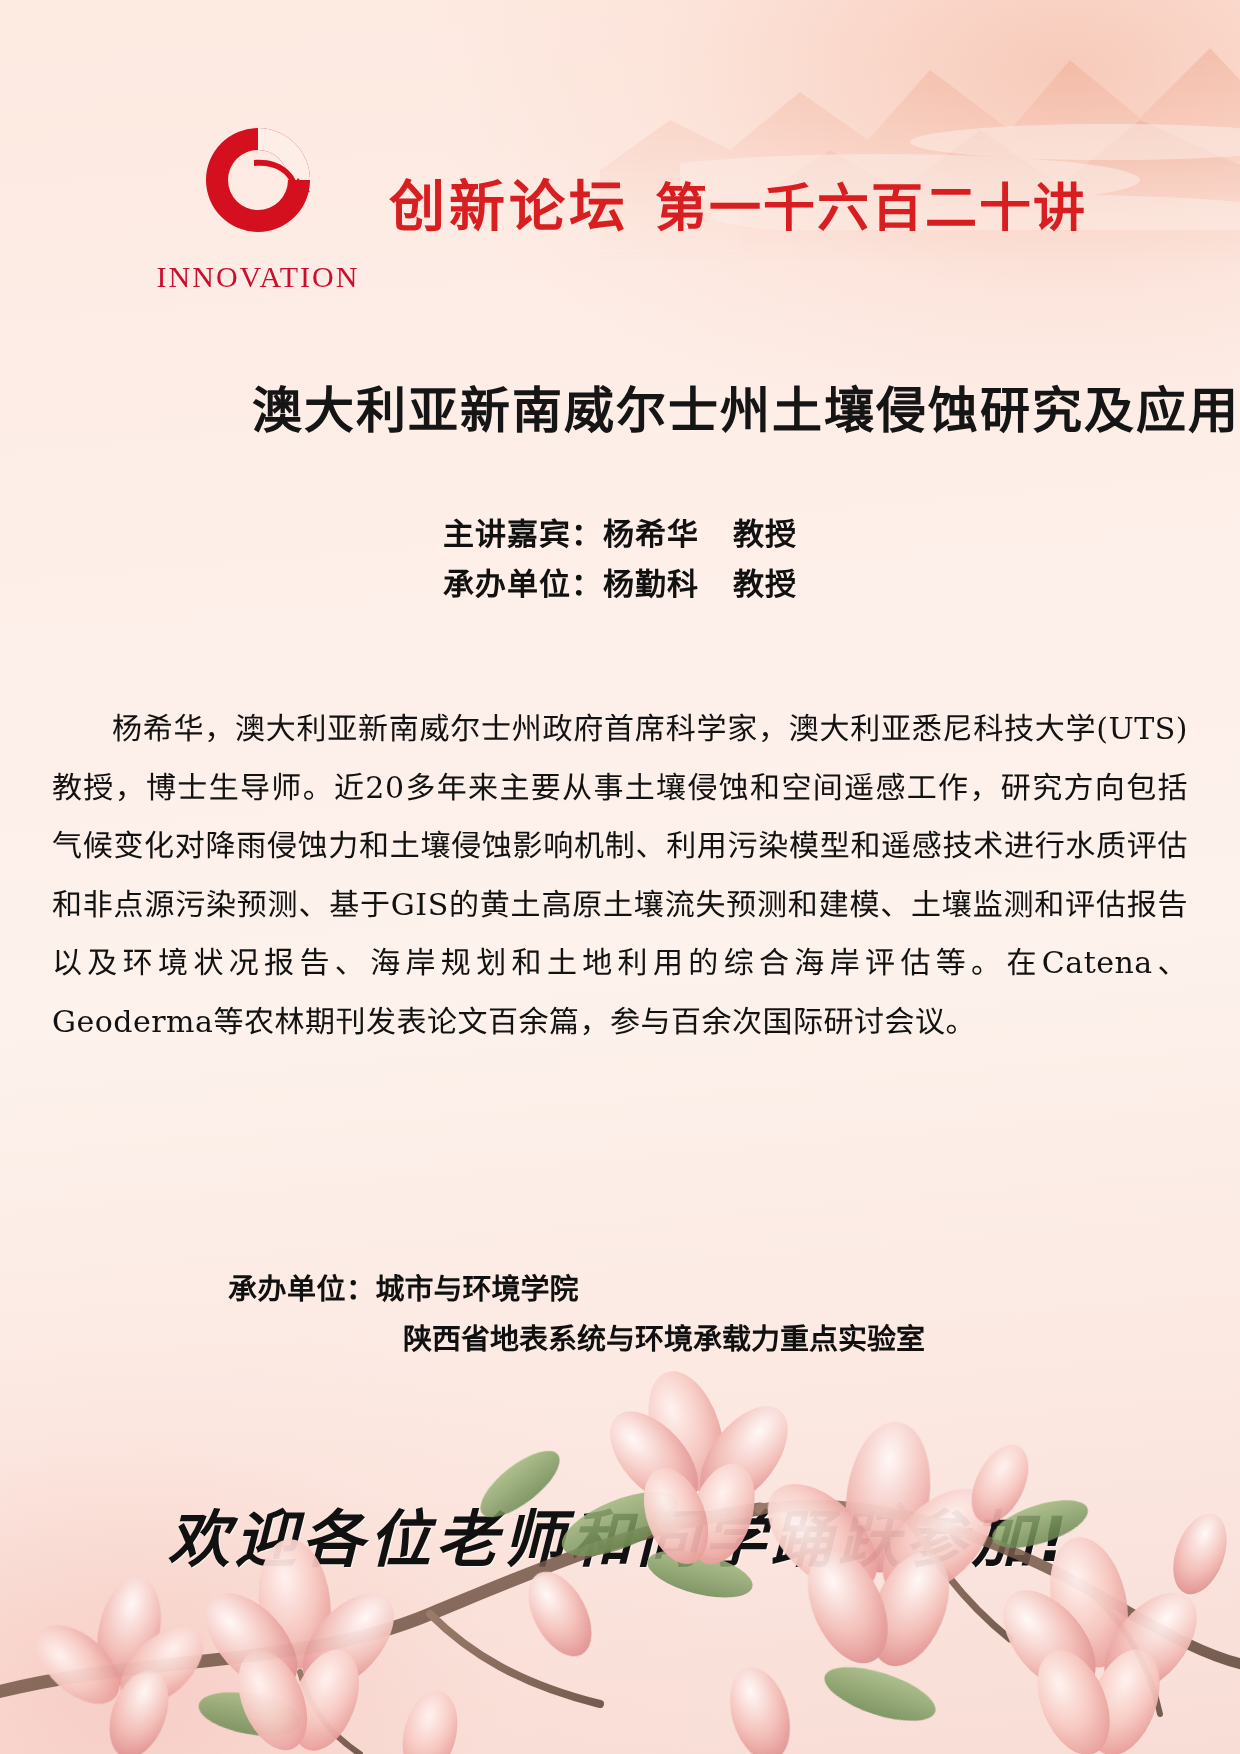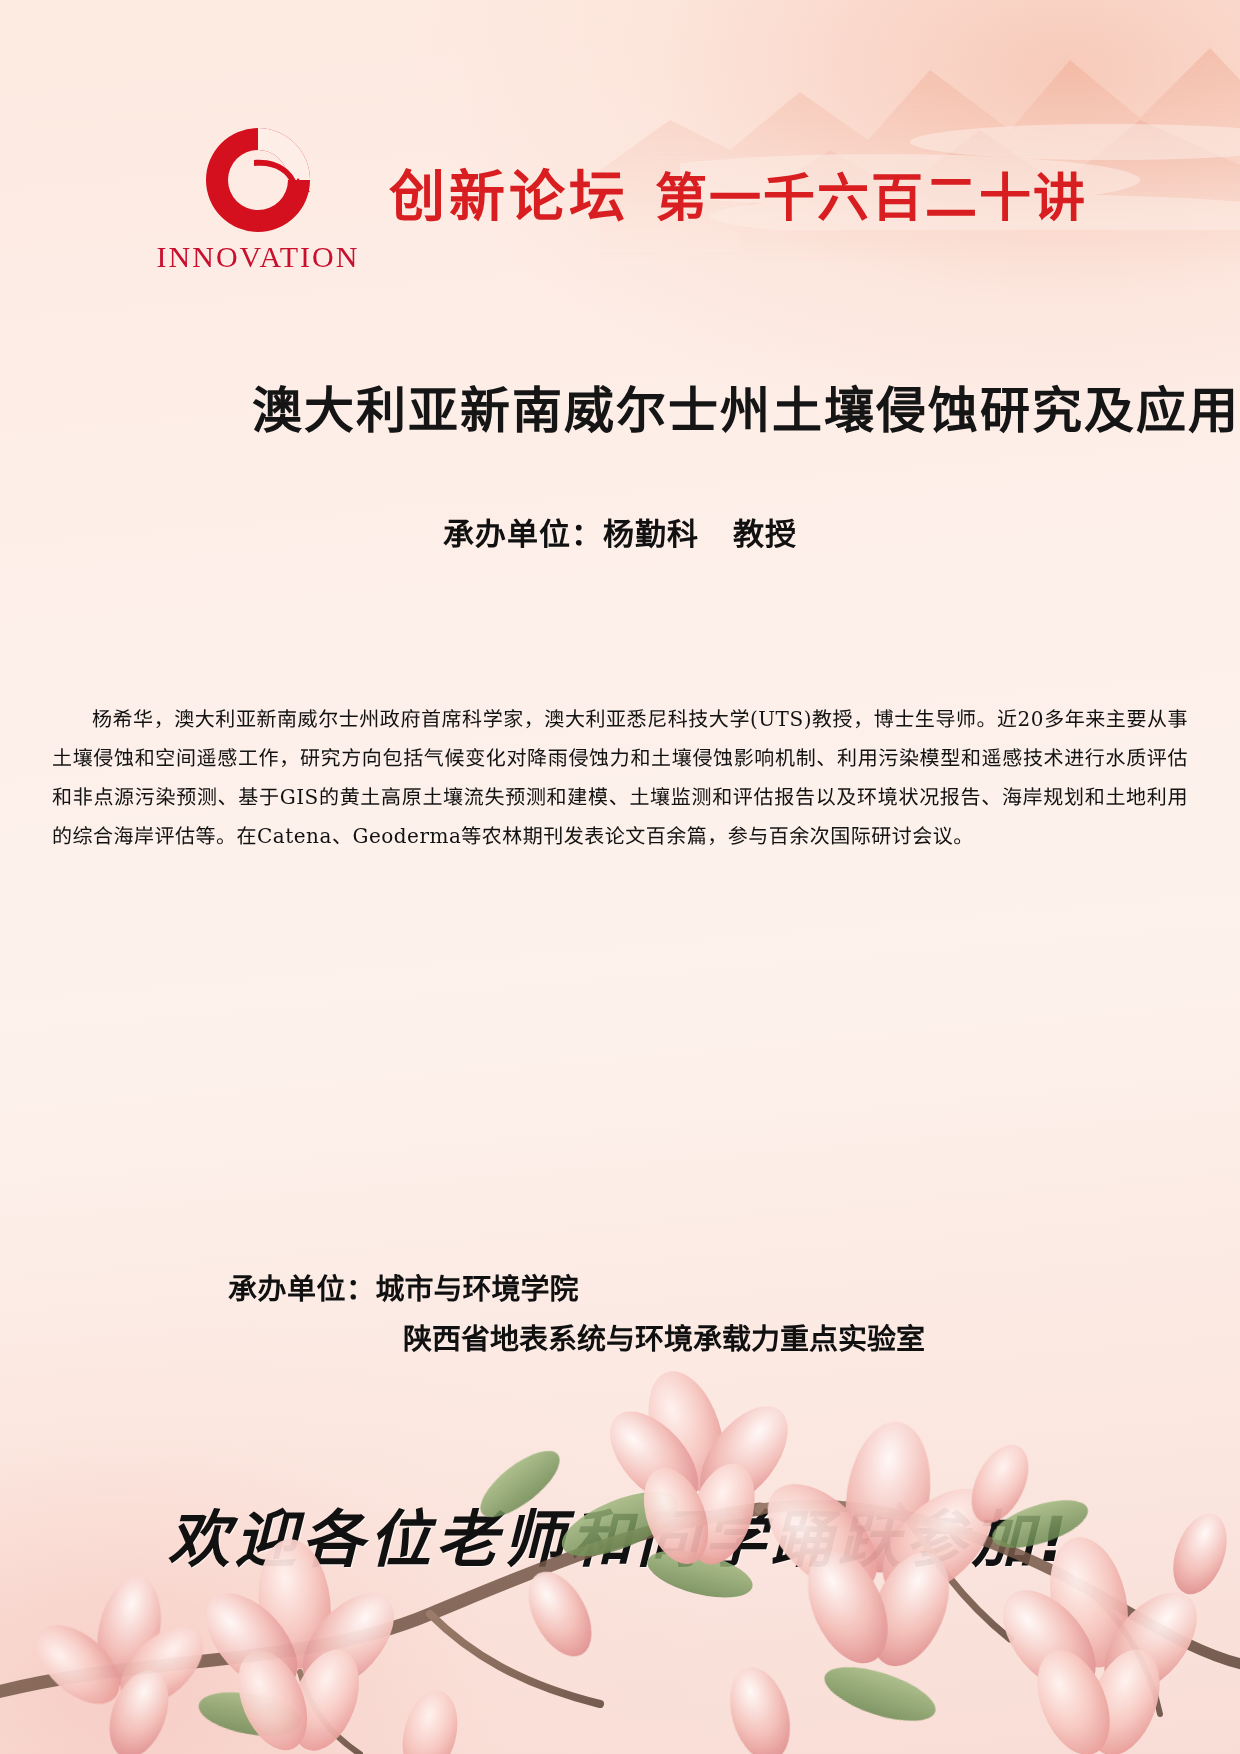--- a/index.html
+++ b/index.html
@@ -53,21 +53,21 @@
     display: flex;
     flex-direction: column;
     align-items: center;
     justify-content: center;
   }
   .logo-mark {
     width: 120px; height: 120px;
     position: relative;
   }
   .logo-text {
-    margin-top: 0;
+    margin-top: 20px;
     color: #c8102e;
     font-family: "Liberation Serif", serif;
     font-size: 30px;
     letter-spacing: 2px;
     font-weight: 500;
     text-align: right;
   }
   .title-block {
     display: flex;
     align-items: baseline;
@@ -120,21 +120,21 @@
   .speaker-row .sp-role { }
   .speaker-row .sp-name { }
   .speaker-row .sp-rank { margin-left: 34px; }
 
   
   .bio {
     position: absolute;
     top: 700px;
     left: 52px;
     right: 52px;
-    font-size: 20px;
+    font-size: 30px;
     line-height: 1.95;
     color: #121212;
     text-align: justify;
     text-indent: 2em;
     letter-spacing: 0.5px;
     font-family: "DejaVu Serif", "Liberation Serif", serif;
   }
 
   
   .info {
@@ -216,20 +216,23 @@
     </div>
     <div class="title-block">
       <div class="forum-title">创新论坛</div>
       <div class="forum-issue">第一千六百二十讲</div>
     </div>
   </div>
 
   <div class="lecture-title">澳大利亚新南威尔士州土壤侵蚀研究及应用</div>
 
   <div class="speakers">
+    <div class="speaker-row">
+      <span class="sp-role">主讲嘉宾：</span><span class="sp-name">杨希华</span><span class="sp-rank">教授</span>
+    </div>
     <div class="speaker-row">
       <span class="sp-role">承办单位：</span><span class="sp-name">杨勤科</span><span class="sp-rank">教授</span>
     </div>
   </div>
 
   <div class="bio">杨希华，澳大利亚新南威尔士州政府首席科学家，澳大利亚悉尼科技大学(UTS)教授，博士生导师。近20多年来主要从事土壤侵蚀和空间遥感工作，研究方向包括气候变化对降雨侵蚀力和土壤侵蚀影响机制、利用污染模型和遥感技术进行水质评估和非点源污染预测、基于GIS的黄土高原土壤流失预测和建模、土壤监测和评估报告以及环境状况报告、海岸规划和土地利用的综合海岸评估等。在Catena、Geoderma等农林期刊发表论文百余篇，参与百余次国际研讨会议。</div>
 
   <div class="info">
     <div class="info-row">
       <span class="lbl">承办单位：</span><span>城市与环境学院</span>

